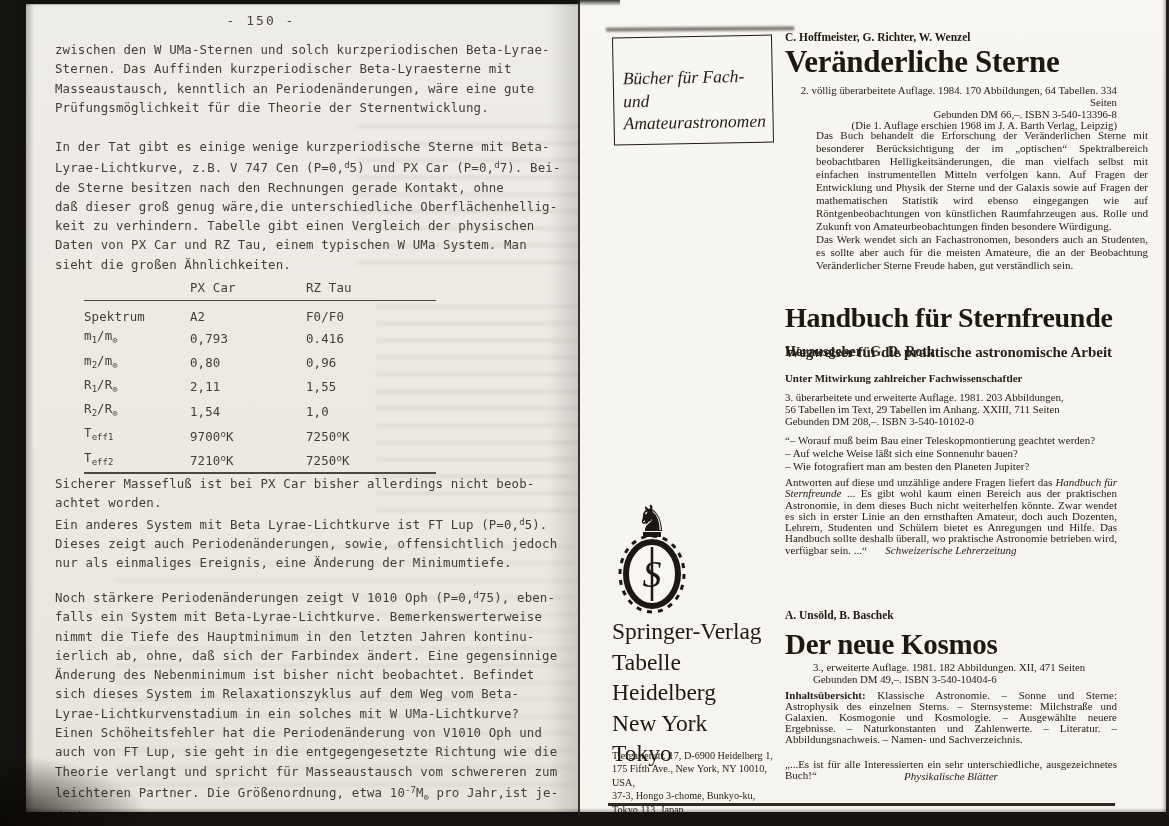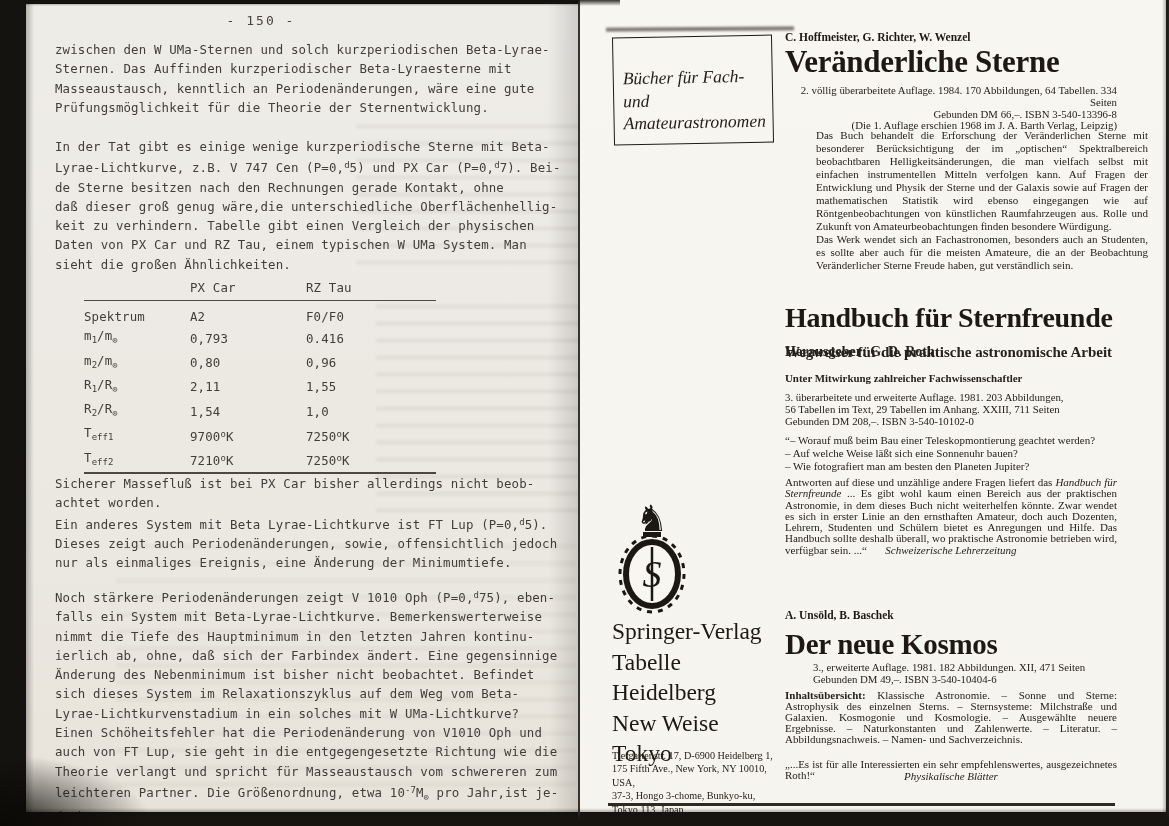--- a/index.html
+++ b/index.html
@@ -188,21 +188,21 @@
       <ellipse cx="39" cy="77" rx="32" ry="38" fill="none" stroke="#1b1814" stroke-width="3" stroke-dasharray="5 6"></ellipse>
       <ellipse cx="39" cy="77" rx="26" ry="32" fill="#f8f6f1" stroke="#1b1814" stroke-width="6"></ellipse>
       <line x1="39" y1="50" x2="39" y2="104" stroke="#1b1814" stroke-width="2.5"></line>
       <text x="39" y="90" font-size="38" font-style="italic" text-anchor="middle" fill="#1b1814" font-family="Liberation Serif, serif">S</text>
     </svg>
 
     <div class="pubblock">
       <div>Springer-Verlag</div>
       <div>Tabelle</div>
       <div>Heidelberg</div>
-      <div>New Weise</div>
+      <div>New York</div>
       <div>Tokyo</div>
     </div>
     <div class="pubaddr">Tiergartenstr. 17, D-6900 Heidelberg 1,
 175 Fifth Ave., New York, NY 10010, USA,
 37-3, Hongo 3-chome, Bunkyo-ku,
 Tokyo 113, Japan</div>
 
     <div class="rcol">
 
       <div class="rb authors a1">C. Hoffmeister, G. Richter, W. Wenzel</div>
@@ -230,21 +230,21 @@
 
       <div class="rb authors a3">A. Unsöld, B. Baschek</div>
       <div class="rb btitle t3">Der neue Kosmos</div>
       <div class="rb details d3">3., erweiterte Auflage. 1981. 182 Abbildungen. XII, 471 Seiten
 Gebunden DM 49,–. ISBN 3-540-10404-6</div>
       <div class="rb contents">
         <b>Inhaltsübersicht:</b>
         <span>Klassische Astronomie. – Sonne und Sterne: Astrophysik des einzelnen Sterns. – Sternsysteme: Milchstraße und Galaxien. Kosmogonie und Kosmologie. – Ausgewählte neuere Ergebnisse. – Naturkonstanten und Zahlenwerte. – Literatur. – Abbildungsnachweis. – Namen- und Sachverzeichnis.</span>
       </div>
       <div class="rb quote2">
-        <div>„...Es ist für alle Interessierten ein sehr empfehlenswertes, ausgezeichnetes Roth!“</div>
+        <div>„...Es ist für alle Interessierten ein sehr unterschiedliche, ausgezeichnetes Buch!“</div>
         <div class="src">Physikalische Blätter</div>
       </div>
     </div>
 
     <div class="rule-bottom"></div>
   </div>
 
   <div class="gutter-shade"></div>
   <div class="gutter-line"></div>
   <div class="smear-top"></div>

